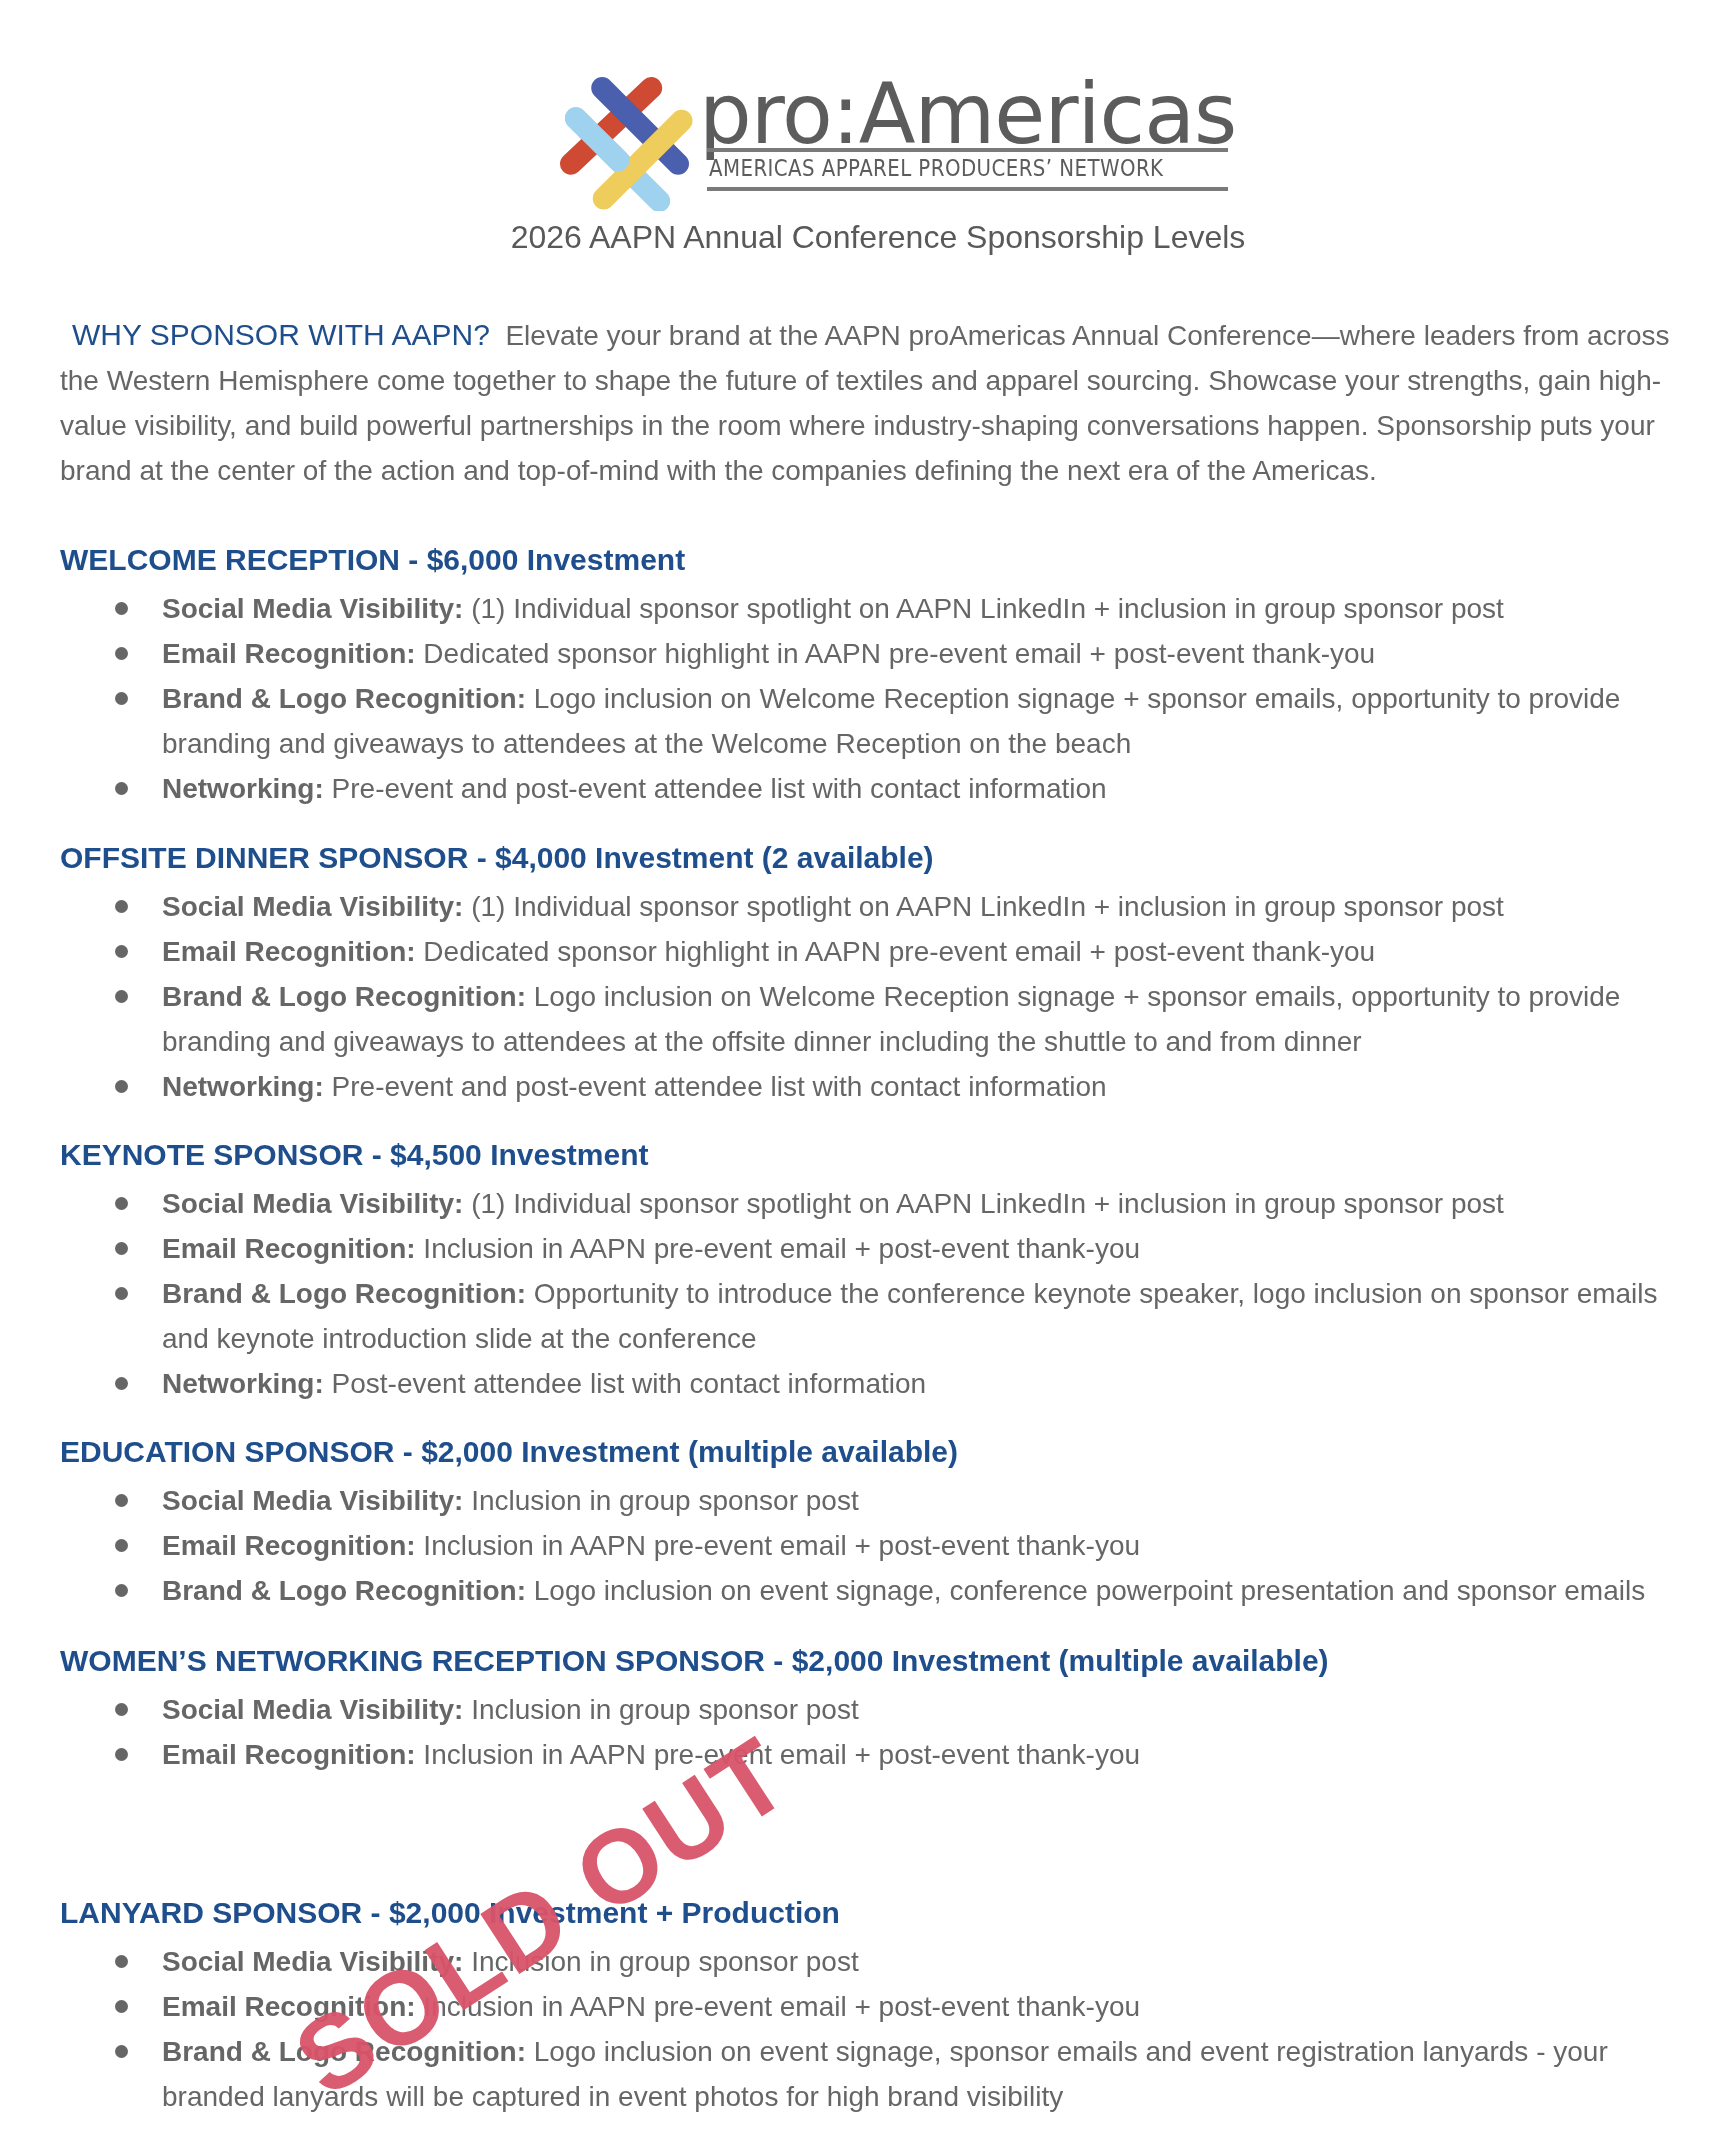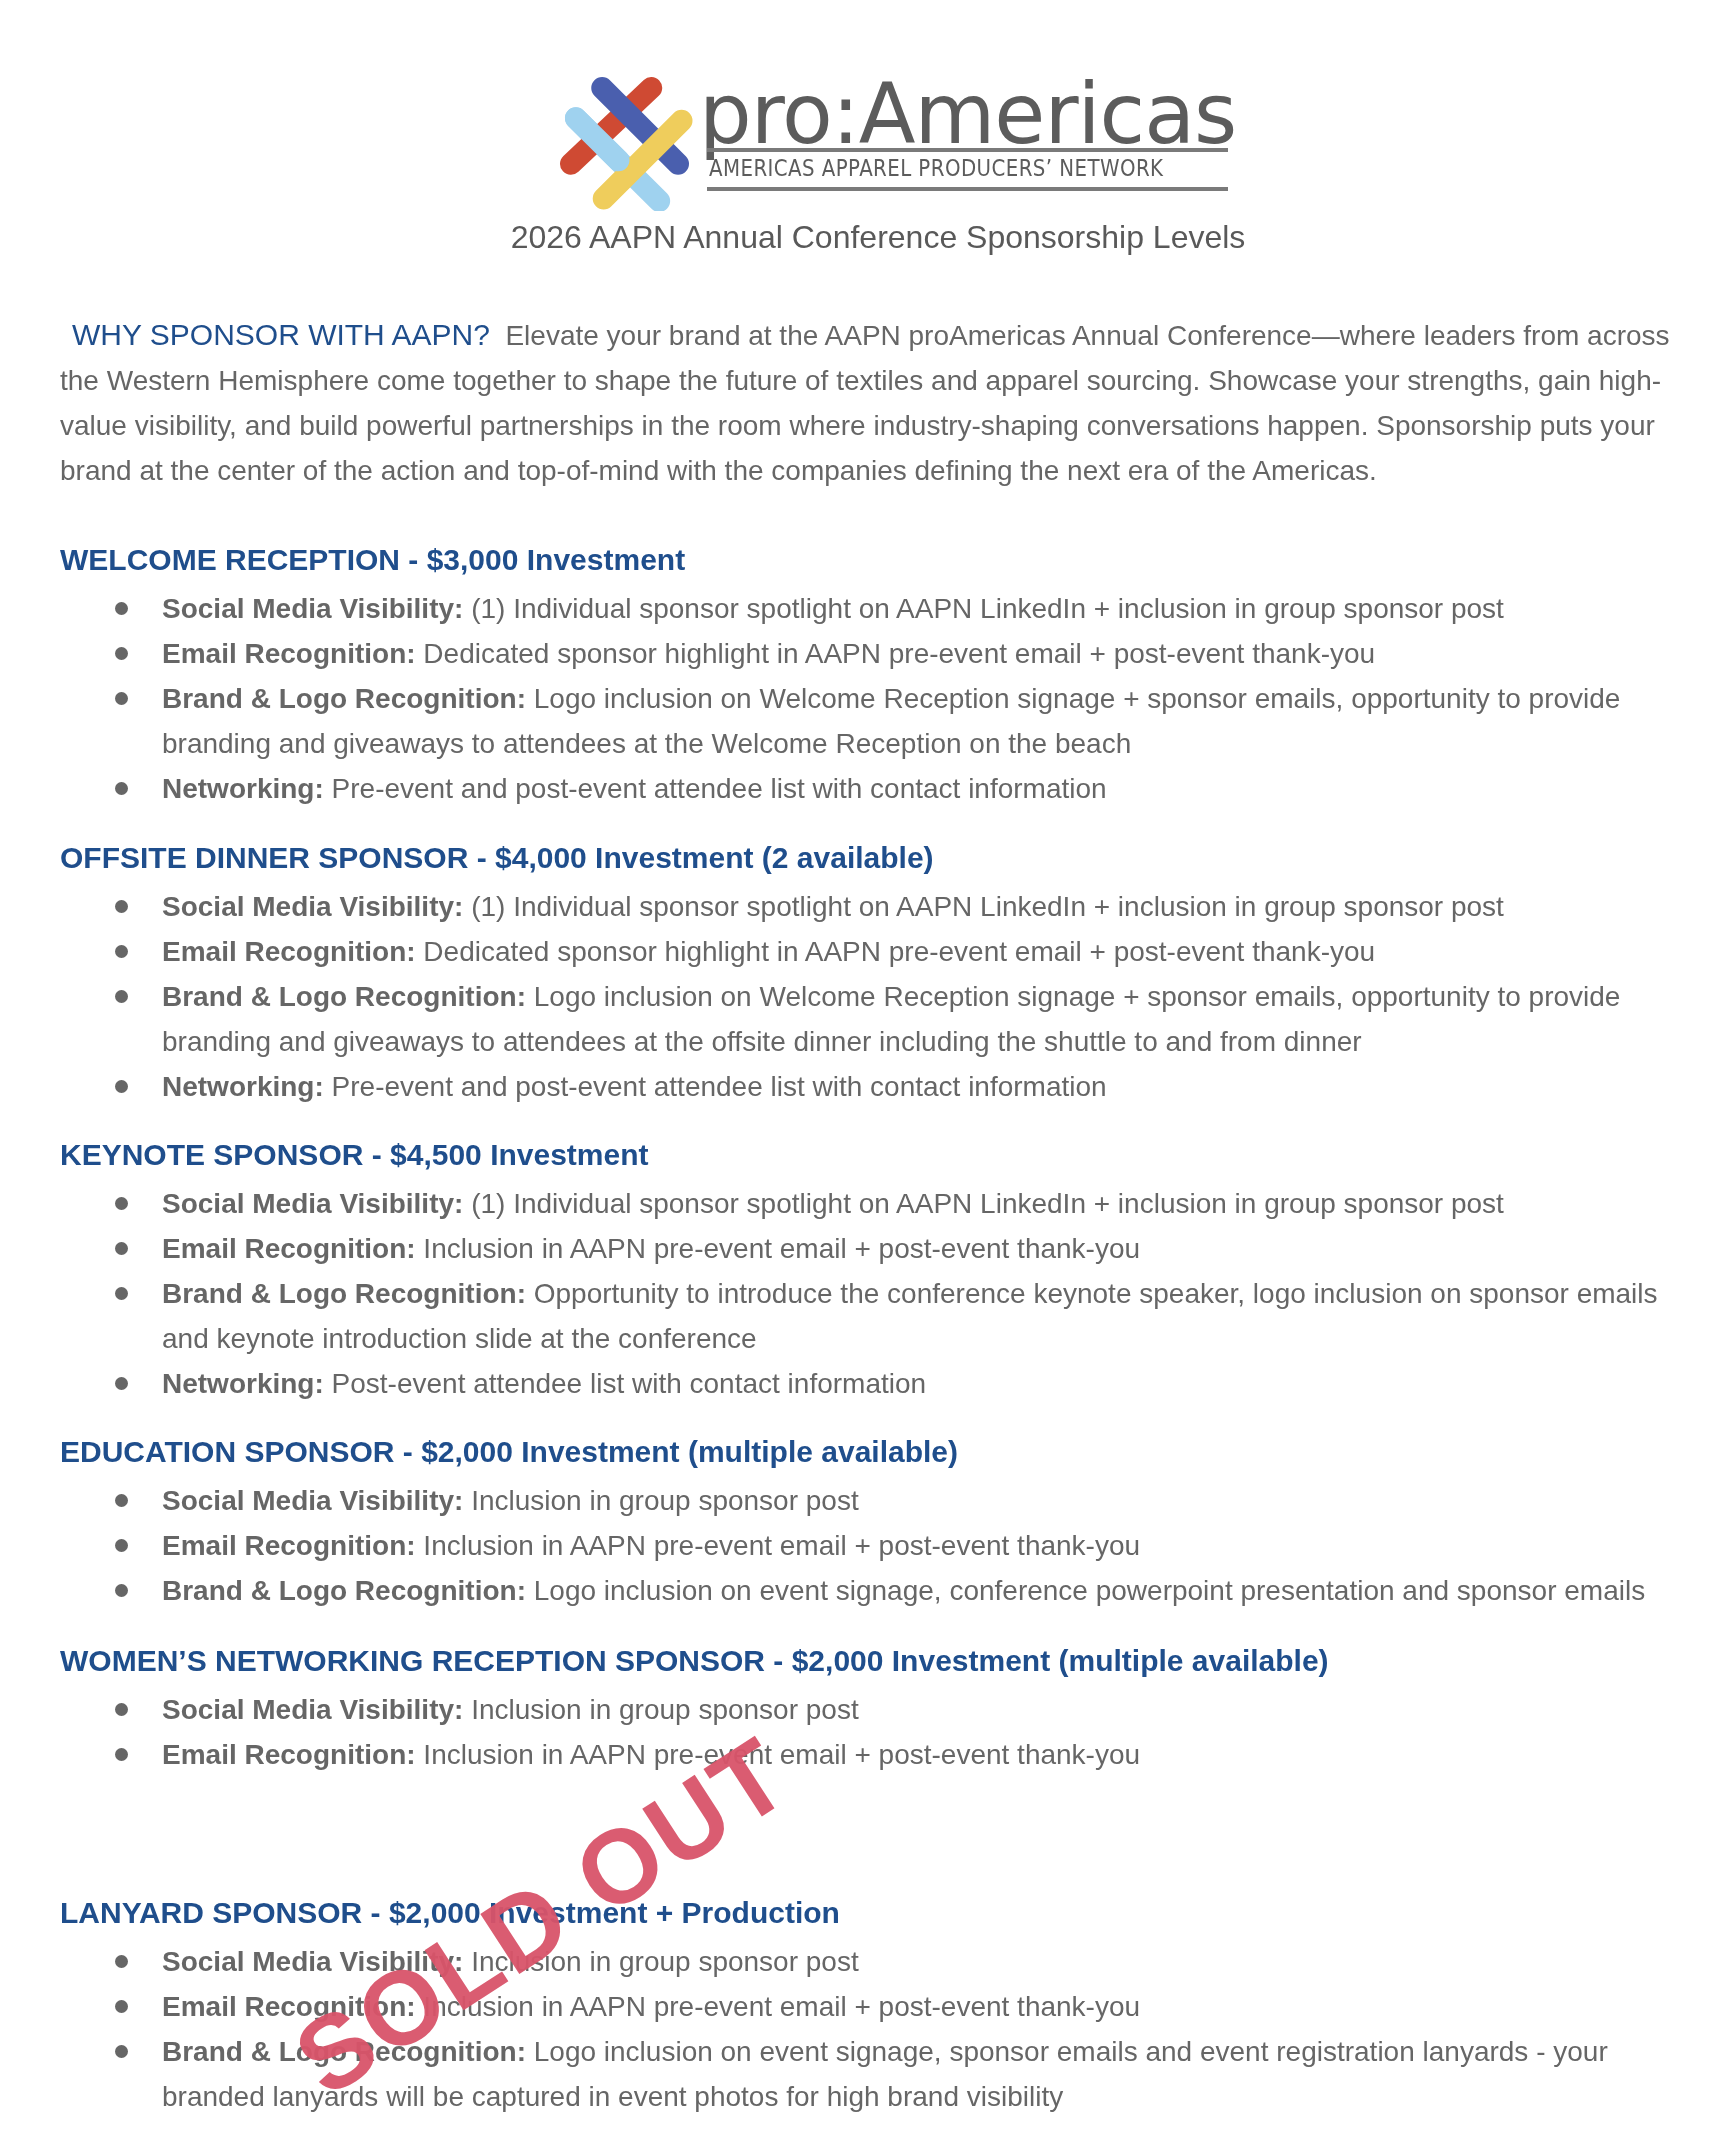--- a/index.html
+++ b/index.html
@@ -161,21 +161,21 @@
 </div>
 
 <div class="doc-title">2026 AAPN Annual Conference Sponsorship Levels</div>
 
 <p class="intro">
   <span class="lead">WHY SPONSOR WITH AAPN?</span>&nbsp;
   <span>Elevate your brand at the AAPN proAmericas Annual Conference—where leaders from across the Western Hemisphere come together to shape the future of textiles and apparel sourcing. Showcase your strengths, gain high-value visibility, and build powerful partnerships in the room where industry-shaping conversations happen. Sponsorship puts your brand at the center of the action and top-of-mind with the companies defining the next era of the Americas.</span>
 </p>
 
 <div class="section" style="top:540px;">
-  <h2 class="section-heading">WELCOME RECEPTION - $3,000 Investment</h2>
+  <h2 class="section-heading">WELCOME RECEPTION - $6,000 Investment</h2>
   <ul class="bullets">
     <li class="bullet"><span class="bullet-dot"></span><span class="bullet-label">Social Media Visibility:</span> <span> (1) Individual sponsor spotlight on AAPN LinkedIn + inclusion in group sponsor post</span></li>
     <li class="bullet"><span class="bullet-dot"></span><span class="bullet-label">Email Recognition:</span> <span>Dedicated sponsor highlight in AAPN pre-event email + post-event thank-you</span></li>
     <li class="bullet"><span class="bullet-dot"></span><span class="bullet-label">Brand &amp; Logo Recognition:</span> <span> Logo inclusion on Welcome Reception signage + sponsor emails, opportunity to provide branding and giveaways to attendees at the Welcome Reception on the beach</span></li>
     <li class="bullet"><span class="bullet-dot"></span><span class="bullet-label">Networking:</span> <span> Pre-event and post-event attendee list with contact information</span></li>
   </ul>
 </div>
 
 <div class="section" style="top:838px;">
   <h2 class="section-heading">OFFSITE DINNER SPONSOR - $4,000 Investment (2 available)</h2>

